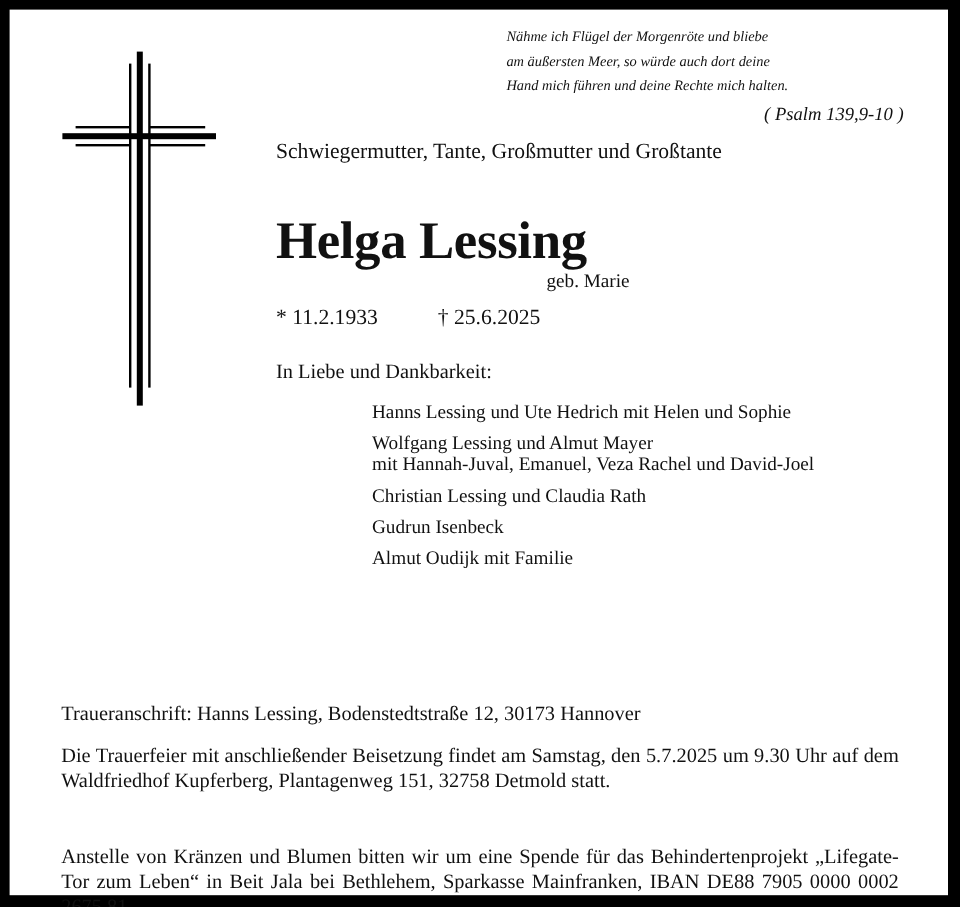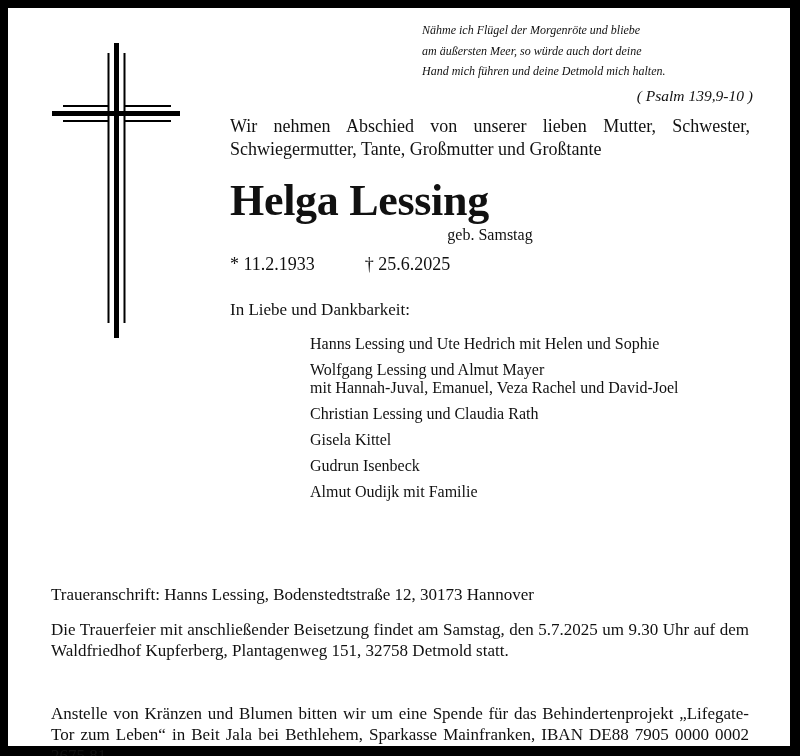--- a/index.html
+++ b/index.html
@@ -40,42 +40,40 @@
   <rect x="63" y="105" width="45" height="2" fill="#000"></rect>
   <rect x="125" y="105" width="46" height="2" fill="#000"></rect>
   <rect x="63" y="120" width="45" height="2" fill="#000"></rect>
   <rect x="125" y="120" width="46" height="2" fill="#000"></rect>
 
 </svg>
 
 <div class="verse">
   <div>Nähme ich Flügel der Morgenröte und bliebe</div>
   <div>am äußersten Meer, so würde auch dort deine</div>
-  <div>Hand mich führen und deine Detmold mich halten.</div>
+  <div>Hand mich führen und deine Rechte mich halten.</div>
 </div>
 <div class="psalm">( Psalm 139,9-10 )</div>
 
 <div class="intro">
-  <span class="l1">Wir nehmen Abschied von unserer lieben Mutter, Schwester,</span>
   <span>Schwiegermutter, Tante, Großmutter und Großtante</span>
 </div>
 
 <div class="name">Helga Lessing</div>
-<div class="nee">geb. Samstag</div>
+<div class="nee">geb. Marie</div>
 <div class="dates">
   <span>* 11.2.1933</span><span class="gap"></span><span>† 25.6.2025</span>
 </div>
 
 <div class="love">In Liebe und Dankbarkeit:</div>
 
 <div class="mourners">
   <div class="m">Hanns Lessing und Ute Hedrich mit Helen und Sophie</div>
   <div class="m" style="margin-bottom:0">Wolfgang Lessing und Almut Mayer</div>
   <div class="m">mit Hannah-Juval, Emanuel, Veza Rachel und David-Joel</div>
   <div class="m">Christian Lessing und Claudia Rath</div>
-  <div class="m">Gisela Kittel</div>
   <div class="m">Gudrun Isenbeck</div>
   <div class="m">Almut Oudijk mit Familie</div>
 </div>
 
 <div class="addr">Traueranschrift: Hanns Lessing, Bodenstedtstraße 12, 30173 Hannover</div>
 <div class="service">Die Trauerfeier mit anschließender Beisetzung findet am Samstag, den 5.7.2025 um 9.30 Uhr auf dem Waldfriedhof Kupferberg, Plantagenweg 151, 32758 Detmold statt.</div>
 <div class="donation">Anstelle von Kränzen und Blumen bitten wir um eine Spende für das Behindertenprojekt „Lifegate-Tor zum Leben“ in Beit Jala bei Bethlehem, Sparkasse Mainfranken, IBAN DE88 7905 0000 0002 2675 81.</div>
 
 </body></html>

